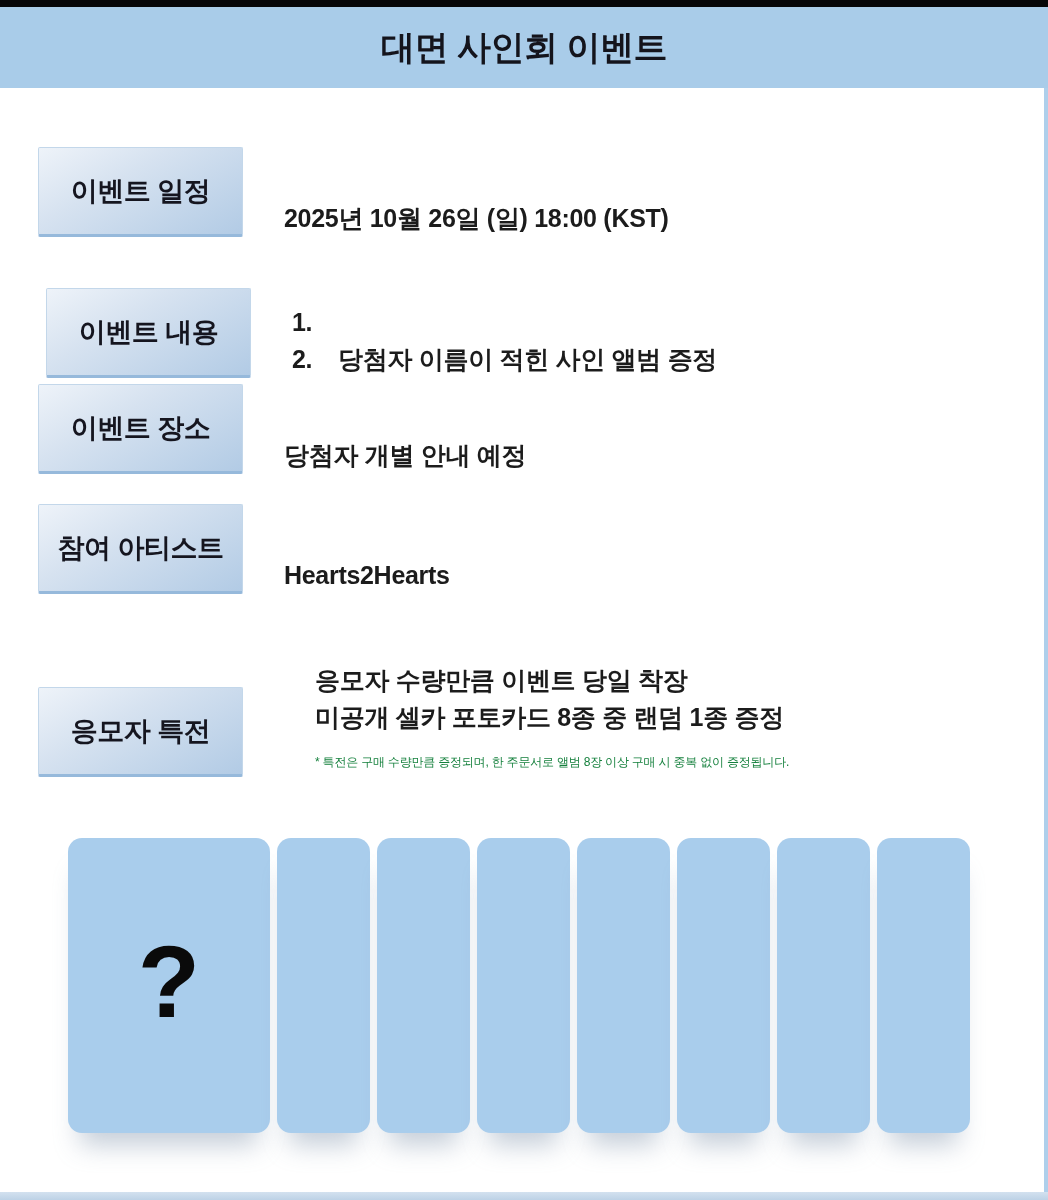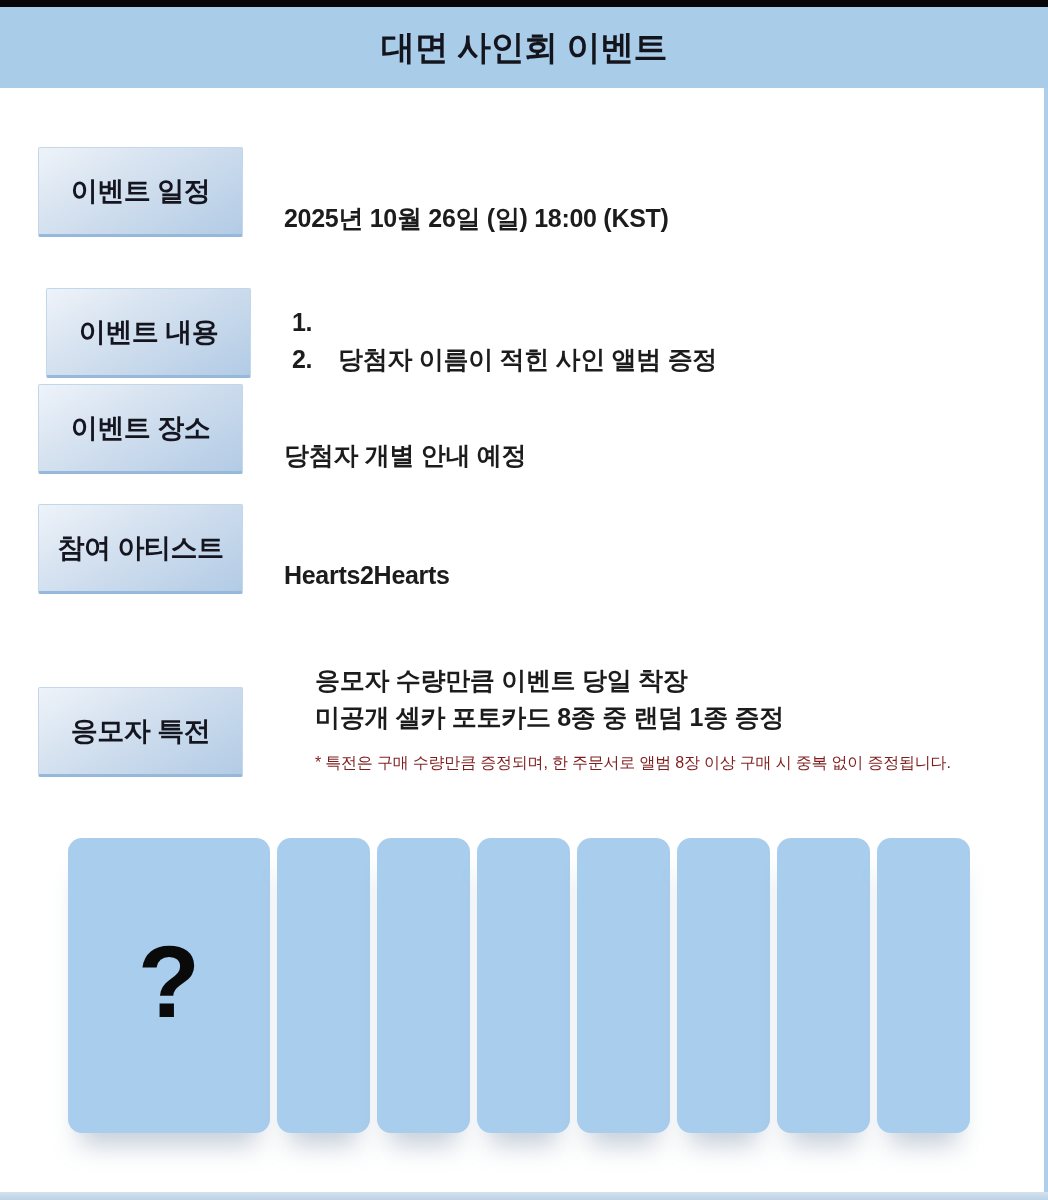--- a/index.html
+++ b/index.html
@@ -58,22 +58,22 @@
     margin: 0;
     font-size: 25px; font-weight: 700; line-height: 37px;
     letter-spacing: -0.3px; white-space: nowrap;
   }
   .list-line { display: flex; }
   .list-num { width: 46px; flex: none; }
   .row-5 .row-content { padding-top: 7px; }
   .notes { margin-top: 12px; }
   .note-line {
     margin: 0;
-    font-size: 16px; font-weight: 500; line-height: 29px;
-    color: #7f1d1d; letter-spacing: -0.2px; white-space: nowrap;
+    font-size: 12px; font-weight: 500; line-height: 29px;
+    color: #15803d; letter-spacing: -0.2px; white-space: nowrap;
   }
   .cards {
     position: absolute; left: 68px; top: 838px;
     width: 902px; height: 295px;
     display: flex; gap: 7px;
   }
   .card {
     background: #a9cdec;
     border-radius: 14px;
     box-shadow: 0 24px 26px -12px rgba(125, 145, 168, 0.45);

